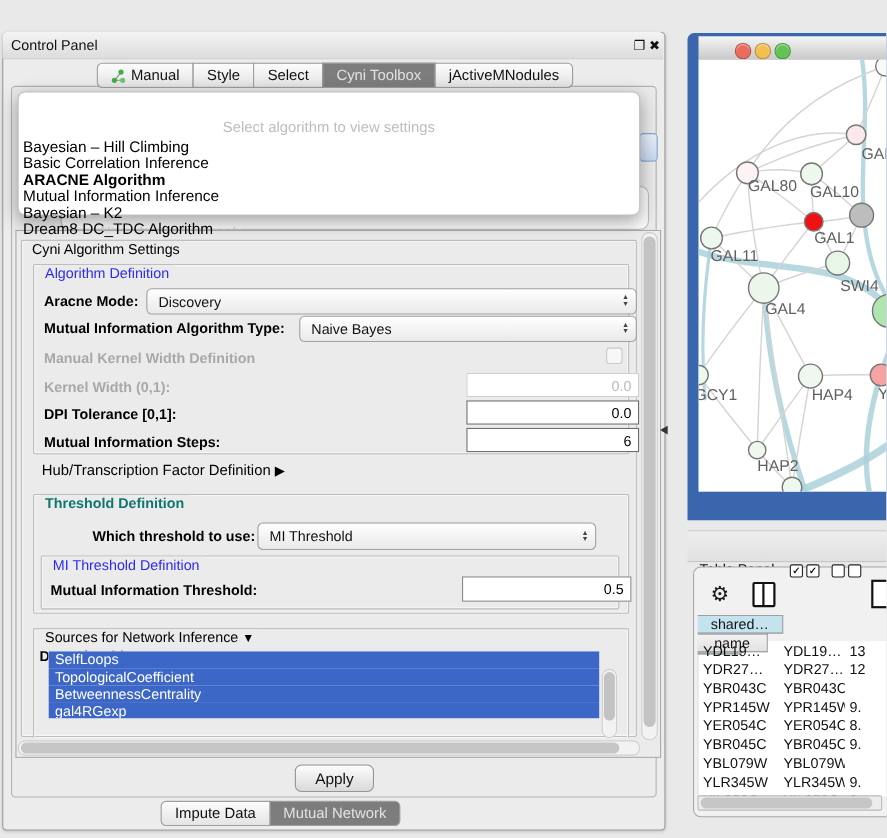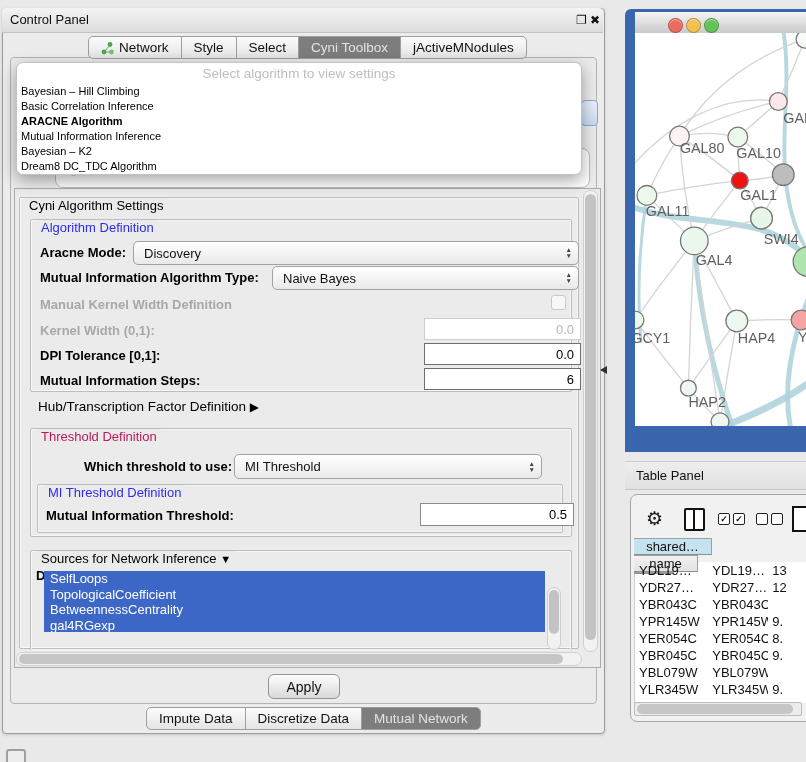--- a/index.html
+++ b/index.html
@@ -1,18 +1,18 @@
 <!DOCTYPE html>
 <html><head>
 <meta charset="utf-8">
 <style>
   html,body{margin:0;padding:0;background:#e9e9e9;}
   #app{position:relative;width:806px;height:762px;overflow:hidden;
        font-family:"Liberation Sans",sans-serif;background:#e9e9e9;}
-  .abs{position:absolute;}
+  .abs{position:absolute;margin-top:21px;}
   
   #cp-window{left:2px;top:8px;width:601px;height:724px;background:#ececec;
     border:1px solid #9b9b9b;border-radius:4px;box-shadow:0 1px 3px rgba(0,0,0,.15);}
   #cp-titlebar{left:2px;top:8px;width:601px;height:24px;
     background:linear-gradient(#f4f4f4,#dcdcdc);border-bottom:1px solid #c3c3c3;
     border-radius:4px 4px 0 0;}
   #cp-title{left:10px;top:12px;font-size:13px;color:#111;}
   .win-btn{top:13px;font-size:12px;color:#111;cursor:default;}
   
   .tabstrip{display:flex;height:23px;}
@@ -31,27 +31,27 @@
   #bg-combo{left:55px;top:148px;width:533px;height:38px;background:#fdfdfd;
     border:1px solid #bcbcbc;border-radius:8px;}
   #bg-combo-text{left:14px;top:12px;font-size:13px;color:#d2d2d2;white-space:nowrap;}
   #bg-stepper{left:581px;top:100px;width:15px;height:24px;border:1px solid #86a9d4;
     border-radius:4px;background:linear-gradient(#e8f0fa,#c8daf0);}
   
   #algo-popup{left:16px;top:62px;width:564px;height:111px;background:#ffffff;
     border:1px solid #c2c2c2;border-radius:7px;box-shadow:0 5px 16px rgba(0,0,0,.35);}
   #algo-prompt{top:3px;left:0;width:100%;text-align:center;font-size:13.5px;color:#bdbdbd;}
   #algo-list{left:4px;top:21px;right:4px;}
-  .algo-item{font-size:11px;color:#000;line-height:14.9px;white-space:nowrap;}
+  .algo-item{font-size:14px;color:#000;line-height:14.9px;white-space:nowrap;}
   .algo-item.bold{font-weight:bold;}
   
   #settings-pane{left:14px;top:188px;width:585px;height:478px;border:1px solid #ababab;background:#ebebeb;}
   .grp{border:1px solid #bdbdbd;border-radius:2px;box-shadow:inset 0 0 0 1px #f6f6f6;}
   .grp-title{position:absolute;background:#ebebeb;padding:0 4px;font-size:13px;white-space:nowrap;}
-  .blue{color:#2b2bf0;} .green{color:#be185d;}
+  .blue{color:#2b2bf0;} .green{color:#0f766e;font-weight:bold;}
   .lbl{font-size:13px;font-weight:bold;color:#000;white-space:nowrap;}
   .lbl.dim{color:#a8a8a8;}
   .combo{background:linear-gradient(#ffffff,#e9e9e9);border:1px solid #a2a2a2;border-radius:5px;
     font-size:13px;color:#111;display:flex;align-items:center;padding-left:10px;}
   .combo .arrows{position:absolute;right:6px;top:2px;bottom:2px;display:flex;flex-direction:column;
     justify-content:center;color:#444;font-size:6.5px;line-height:6px;}
   .field{background:#fff;border:1px solid #6e6e6e;font-size:13px;color:#000;
     display:flex;align-items:center;justify-content:flex-end;padding:0 6px;}
   .field.dim{border-color:#cfcfcf;color:#b9b9b9;}
   #kernel-check{width:13px;height:13px;border:1px solid #c9c9c9;border-radius:3px;background:#f7f7f7;}
@@ -113,21 +113,21 @@
   <div class="abs" id="cp-content"></div>
   <div class="abs tabstrip" id="top-tabs">
       <div class="tab">
         <svg width="13" height="14">
           <line x1="3" y1="11" x2="9" y2="4" stroke="#8a8a8a"></line>
           <line x1="3" y1="11" x2="10" y2="11" stroke="#8a8a8a"></line>
           <circle cx="3" cy="11" r="2.4" fill="#3fae49"></circle>
           <circle cx="9" cy="3.5" r="2.4" fill="#3fae49"></circle>
           <circle cx="10.5" cy="11" r="2.4" fill="#67c96f"></circle>
         </svg>
-        <span>Network</span>
+        <span>Manual</span>
       </div>
       <div class="tab">
         <span>Style</span>
       </div>
       <div class="tab">
         <span>Select</span>
       </div>
       <div class="tab sel">
         <span>Cyni Toolbox</span>
       </div>
@@ -231,23 +231,20 @@
         <div class="algo-item bold">ARACNE Algorithm</div>
         <div class="algo-item">Mutual Information Inference</div>
         <div class="algo-item">Bayesian – K2</div>
         <div class="algo-item">Dream8 DC_TDC Algorithm</div>
       </div>
   </div>
 
   <div class="abs tabstrip" id="bottom-tabs">
       <div class="tab">
         <span>Impute Data</span>
-      </div>
-      <div class="tab">
-        <span>Discretize Data</span>
       </div>
       <div class="tab sel">
         <span>Mutual Network</span>
       </div>
     </div>
 
   <div class="abs" id="split-cursor"></div>
   <div class="abs" id="corner-chip"></div>
 
   <div class="abs" id="net-frame"></div>

